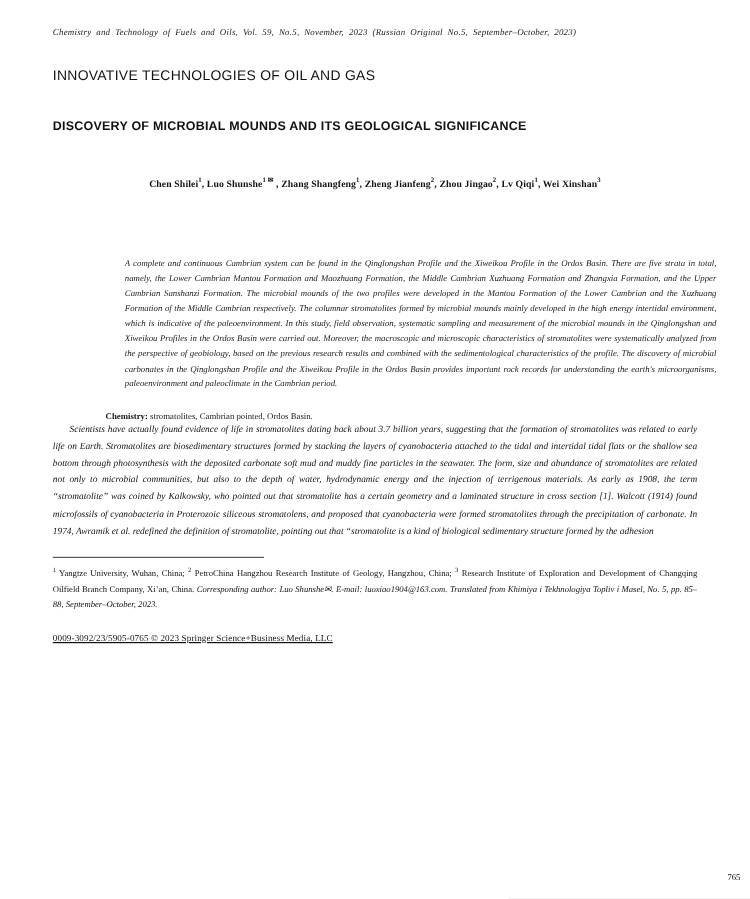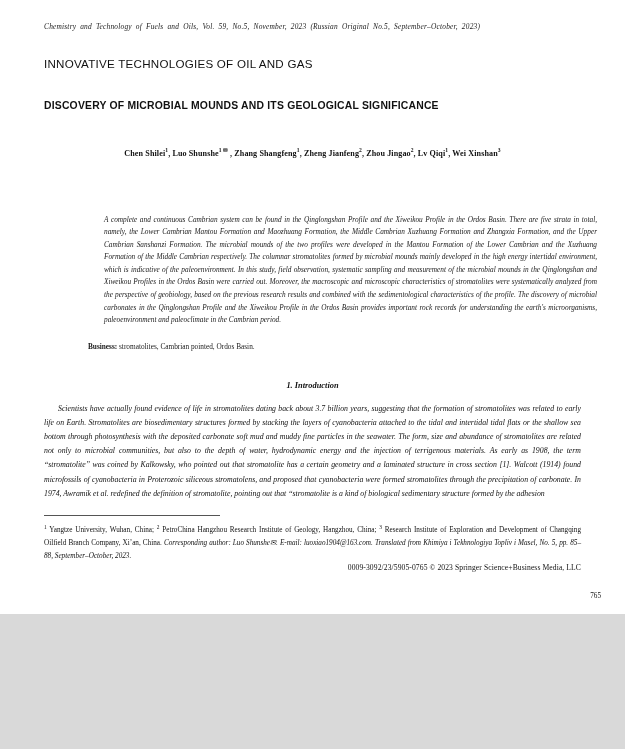--- a/index.html
+++ b/index.html
@@ -5,21 +5,21 @@
   html, body {
     margin: 0;
     padding: 0;
     background: #d9d9d9;
   }
   body {
     font-family: "Liberation Serif", serif;
   }
   .page {
     width: 625px;
-    height: 614px;
+    height: 749px;
     background: #ffffff;
     position: relative;
     box-sizing: border-box;
     overflow: hidden;
     margin: 0 auto;
   }
   .inner {
     position: absolute;
     left: 44px;
     top: 22px;
@@ -119,26 +119,28 @@
     font-size: 5.4px;
     vertical-align: super;
   }
   .footnote i {
     font-style: italic;
   }
   .copyright {
     font-family: "Liberation Serif", serif;
     font-size: 7.6px;
     color: #111111;
-    text-align: right;
+    text-align: left;
+    margin-top: 16px;
     letter-spacing: 0.1px;
+    text-decoration: underline;
   }
   .page-number {
     position: absolute;
-    right: 24px;
+    right: 8px;
     bottom: 14px;
     font-family: "Liberation Serif", serif;
     font-size: 7.2px;
     color: #111111;
   }
 </style>
 </head>
 <body>
 
 <div class="page">
@@ -148,25 +150,24 @@
 
     <div class="section-title">INNOVATIVE TECHNOLOGIES OF OIL AND GAS</div>
 
     <div class="article-title">DISCOVERY OF MICROBIAL MOUNDS AND ITS GEOLOGICAL SIGNIFICANCE</div>
 
     <div class="authors">Chen Shilei<sup>1</sup>, Luo Shunshe<sup>1 ✉</sup> , Zhang Shangfeng<sup>1</sup>, Zheng Jianfeng<sup>2</sup>, Zhou Jingao<sup>2</sup>, Lv Qiqi<sup>1</sup>, Wei Xinshan<sup>3</sup></div>
 
     <div class="abstract">A complete and continuous Cambrian system can be found in the Qinglongshan Profile and the Xiweikou Profile in the Ordos Basin. There are five strata in total, namely, the Lower Cambrian Mantou Formation and Maozhuang Formation, the Middle Cambrian Xuzhuang Formation and Zhangxia Formation, and the Upper Cambrian Sanshanzi Formation. The microbial mounds of the two profiles were developed in the Mantou Formation of the Lower Cambrian and the Xuzhuang Formation of the Middle Cambrian respectively. The columnar stromatolites formed by microbial mounds mainly developed in the high energy intertidal environment, which is indicative of the paleoenvironment. In this study, field observation, systematic sampling and measurement of the microbial mounds in the Qinglongshan and Xiweikou Profiles in the Ordos Basin were carried out. Moreover, the macroscopic and microscopic characteristics of stromatolites were systematically analyzed from the perspective of geobiology, based on the previous research results and combined with the sedimentological characteristics of the profile. The discovery of microbial carbonates in the Qinglongshan Profile and the Xiweikou Profile in the Ordos Basin provides important rock records for understanding the earth's microorganisms, paleoenvironment and paleoclimate in the Cambrian period.</div>
 
     <div class="keywords">
-      <b>Business:</b>
+      <b>Chemistry:</b>
       <span>stromatolites, Cambrian pointed, Ordos Basin.</span>
     </div>
 
-    <div class="intro-head">1. Introduction</div>
 
     <div class="body-text">Scientists have actually found evidence of life in stromatolites dating back about 3.7 billion years, suggesting that the formation of stromatolites was related to early life on Earth. Stromatolites are biosedimentary structures formed by stacking the layers of cyanobacteria attached to the tidal and intertidal tidal flats or the shallow sea bottom through photosynthesis with the deposited carbonate soft mud and muddy fine particles in the seawater. The form, size and abundance of stromatolites are related not only to microbial communities, but also to the depth of water, hydrodynamic energy and the injection of terrigenous materials. As early as 1908, the term “stromatolite” was coined by Kalkowsky, who pointed out that stromatolite has a certain geometry and a laminated structure in cross section [1]. Walcott (1914) found microfossils of cyanobacteria in Proterozoic siliceous stromatolens, and proposed that cyanobacteria were formed stromatolites through the precipitation of carbonate. In 1974, Awramik et al. redefined the definition of stromatolite, pointing out that “stromatolite is a kind of biological sedimentary structure formed by the adhesion</div>
 
     <div class="footnote-rule"></div>
 
     <div class="footnote"><sup>1</sup> Yangtze University, Wuhan, China; <sup>2</sup> PetroChina Hangzhou Research Institute of Geology, Hangzhou, China; <sup>3</sup> Research Institute of Exploration and Development of Changqing Oilfield Branch Company, Xi’an, China. <i>Corresponding author: Luo Shunshe✉. E-mail: luoxiao1904@163.com. Translated from Khimiya i Tekhnologiya Topliv i Masel, No. 5, pp. 85–88, September–October, 2023.</i></div>
 
     <div class="copyright">0009-3092/23/5905-0765 © 2023 Springer Science+Business Media, LLC</div>
 
   </div>

